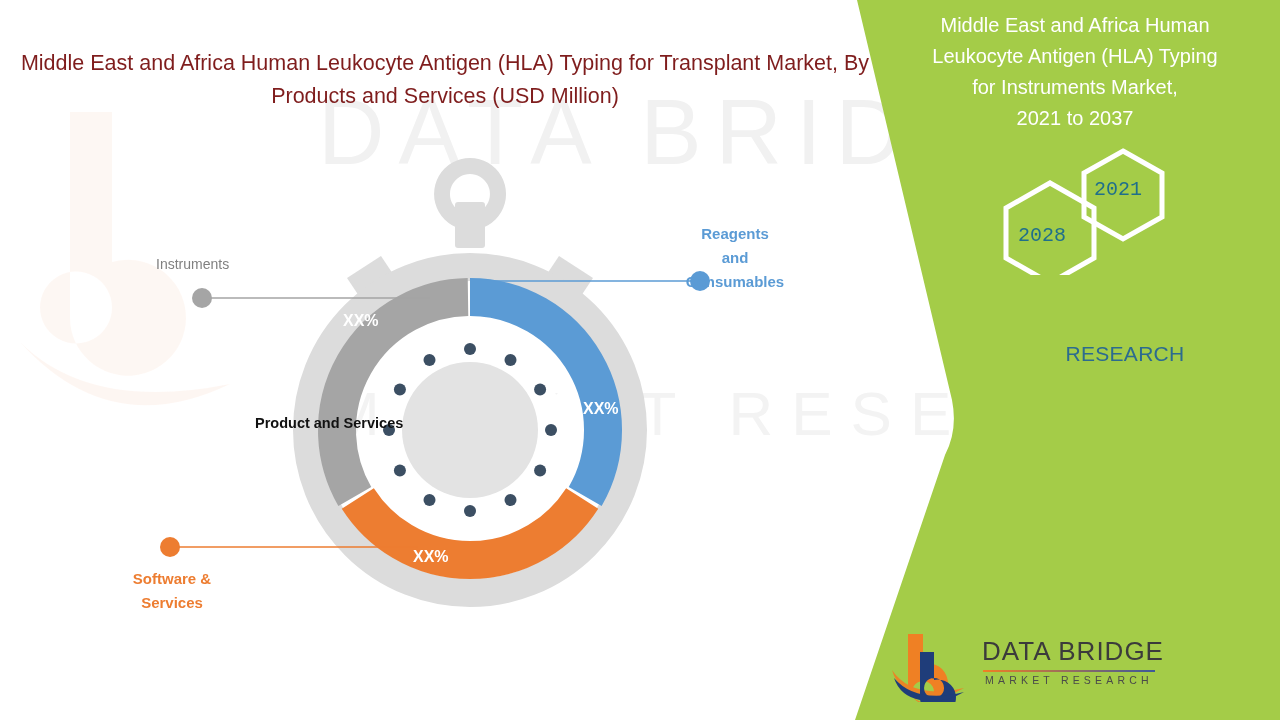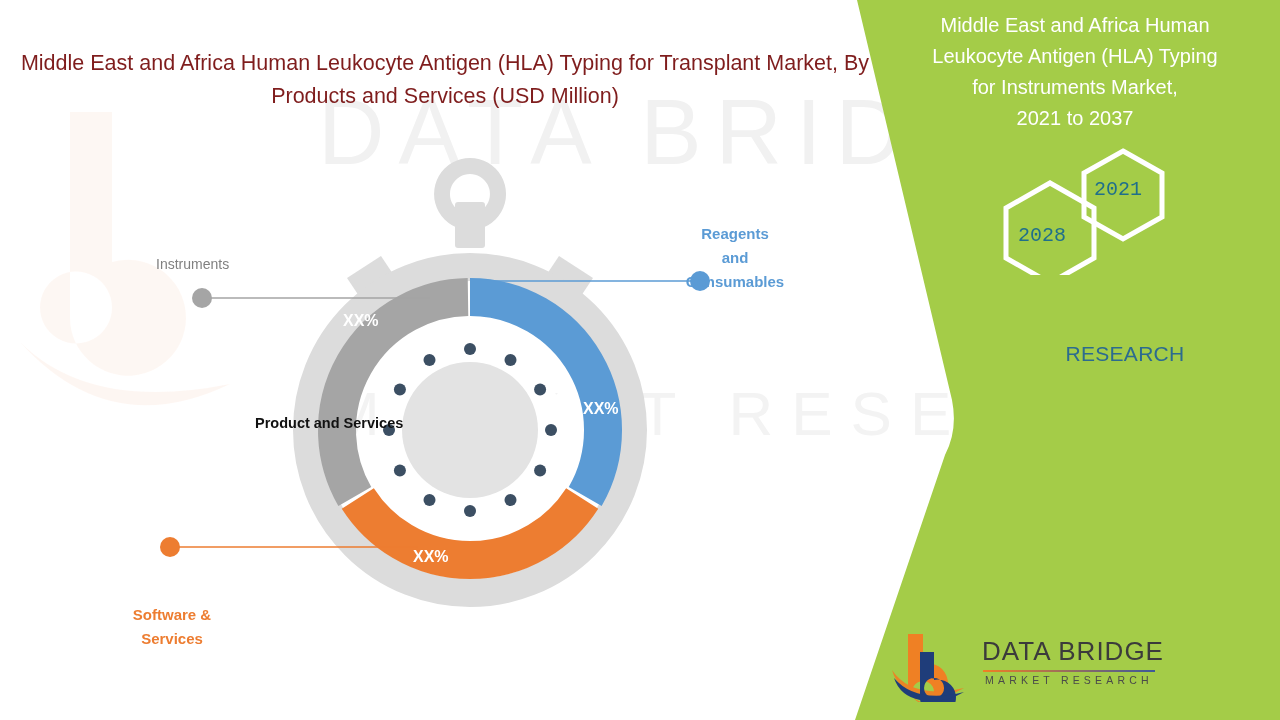--- a/index.html
+++ b/index.html
@@ -196,21 +196,20 @@
     font-weight: 400;
   }
   .lab-software {
     left: 120px;
     top: 567px;
     width: 104px;
     text-align: center;
     color: #ed7d31;
     font-size: 15px;
     font-weight: bold;
-    margin-top: 36px;
   }
   .lab-reagents {
     left: 676px;
     top: 222px;
     width: 118px;
     text-align: center;
     color: #5b9bd5;
     font-size: 15px;
     font-weight: bold;
   }

